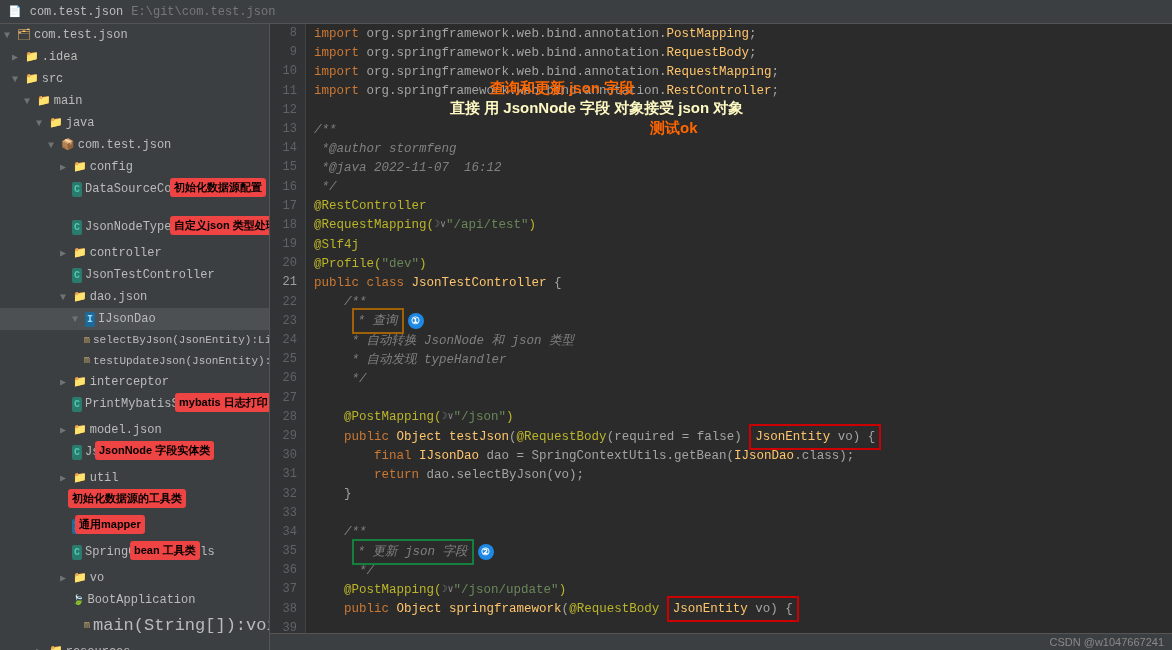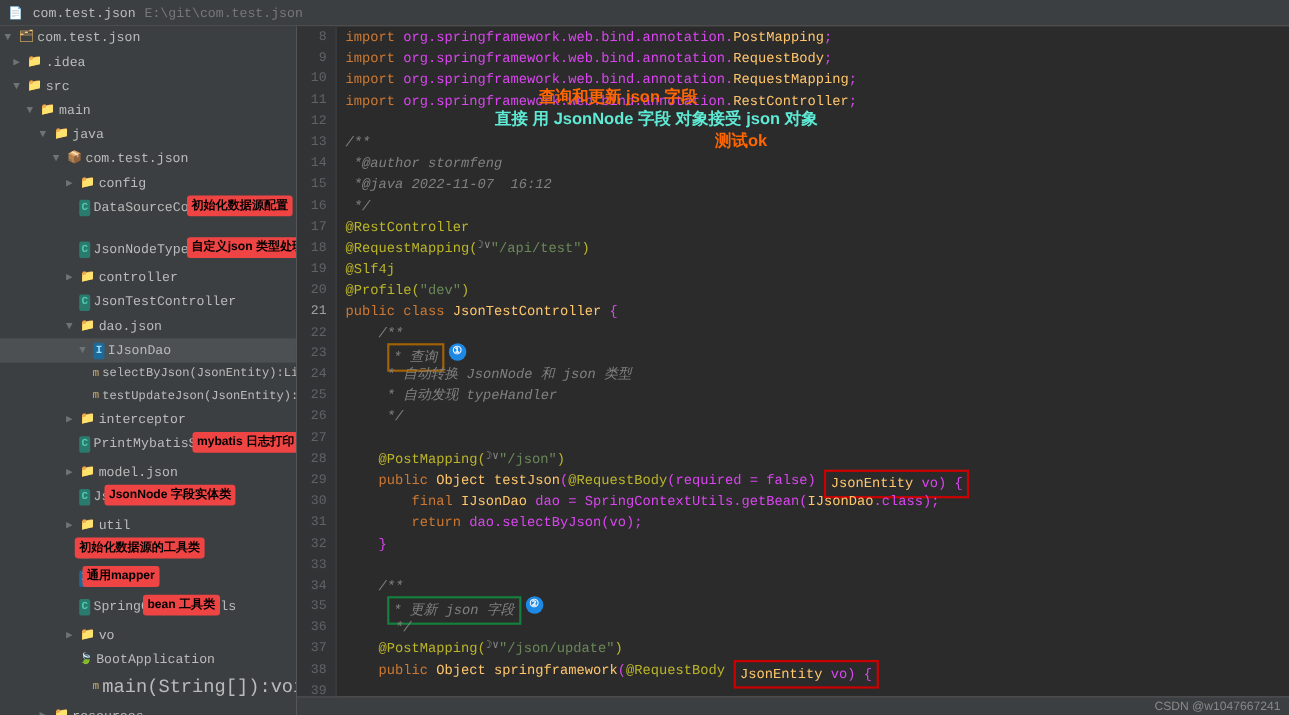--- a/index.html
+++ b/index.html
@@ -108,30 +108,30 @@
       overflow: auto;
       padding: 0 8px;
       line-height: 1.6;
       font-size: 12.5px;
       position: relative;
     }
     .code-line {
       height: 19.2px;
       white-space: nowrap;
       display: flex;
-      align-items: flex-start;
+      align-items: center;
       position: relative;
     }
     .kw { color: #cc7832; }
     .str { color: #6a8759; }
     .comment { color: #808080; font-style: italic; }
     .annotation { color: #bbb529; }
     .class-name { color: #ffc66d; }
     .method-name { color: #ffc66d; }
-    .normal { color: #d946ef; }
+    .normal { color: #a3a3a3; }
     .circle-num {
       display: inline-flex;
       align-items: center;
       justify-content: center;
       width: 16px;
       height: 16px;
       border-radius: 50%;
       background: #1e88e5;
       color: #fff;
       font-size: 10px;
@@ -330,21 +330,21 @@
 
     </div>
 
     <div class="editor">
 
       <div style="position:relative; flex:1; display:flex; flex-direction:column; overflow:hidden;">
 
         <div style="position:absolute; top:55px; left:220px; z-index:20; font-family:sans-serif; font-size:15px; font-weight:bold; color:#ff6600; pointer-events:none;">
           <span>查询和更新 json 字段</span>
         </div>
-        <div style="position:absolute; top:75px; left:180px; z-index:20; font-family:sans-serif; font-size:15px; font-weight:bold; color:#5eead4; pointer-events:none;">
+        <div style="position:absolute; top:75px; left:180px; z-index:20; font-family:sans-serif; font-size:15px; font-weight:bold; color:#fef9c3; pointer-events:none;">
           <span>直接 用 JsonNode 字段 对象接受 json 对象</span>
         </div>
         <div style="position:absolute; top:95px; left:380px; z-index:20; font-family:sans-serif; font-size:15px; font-weight:bold; color:#ff6600; pointer-events:none;">
           <span>测试ok</span>
         </div>
 
         <div class="code-area">
 
           <div class="line-numbers">
             <div class="line-number">8</div>

